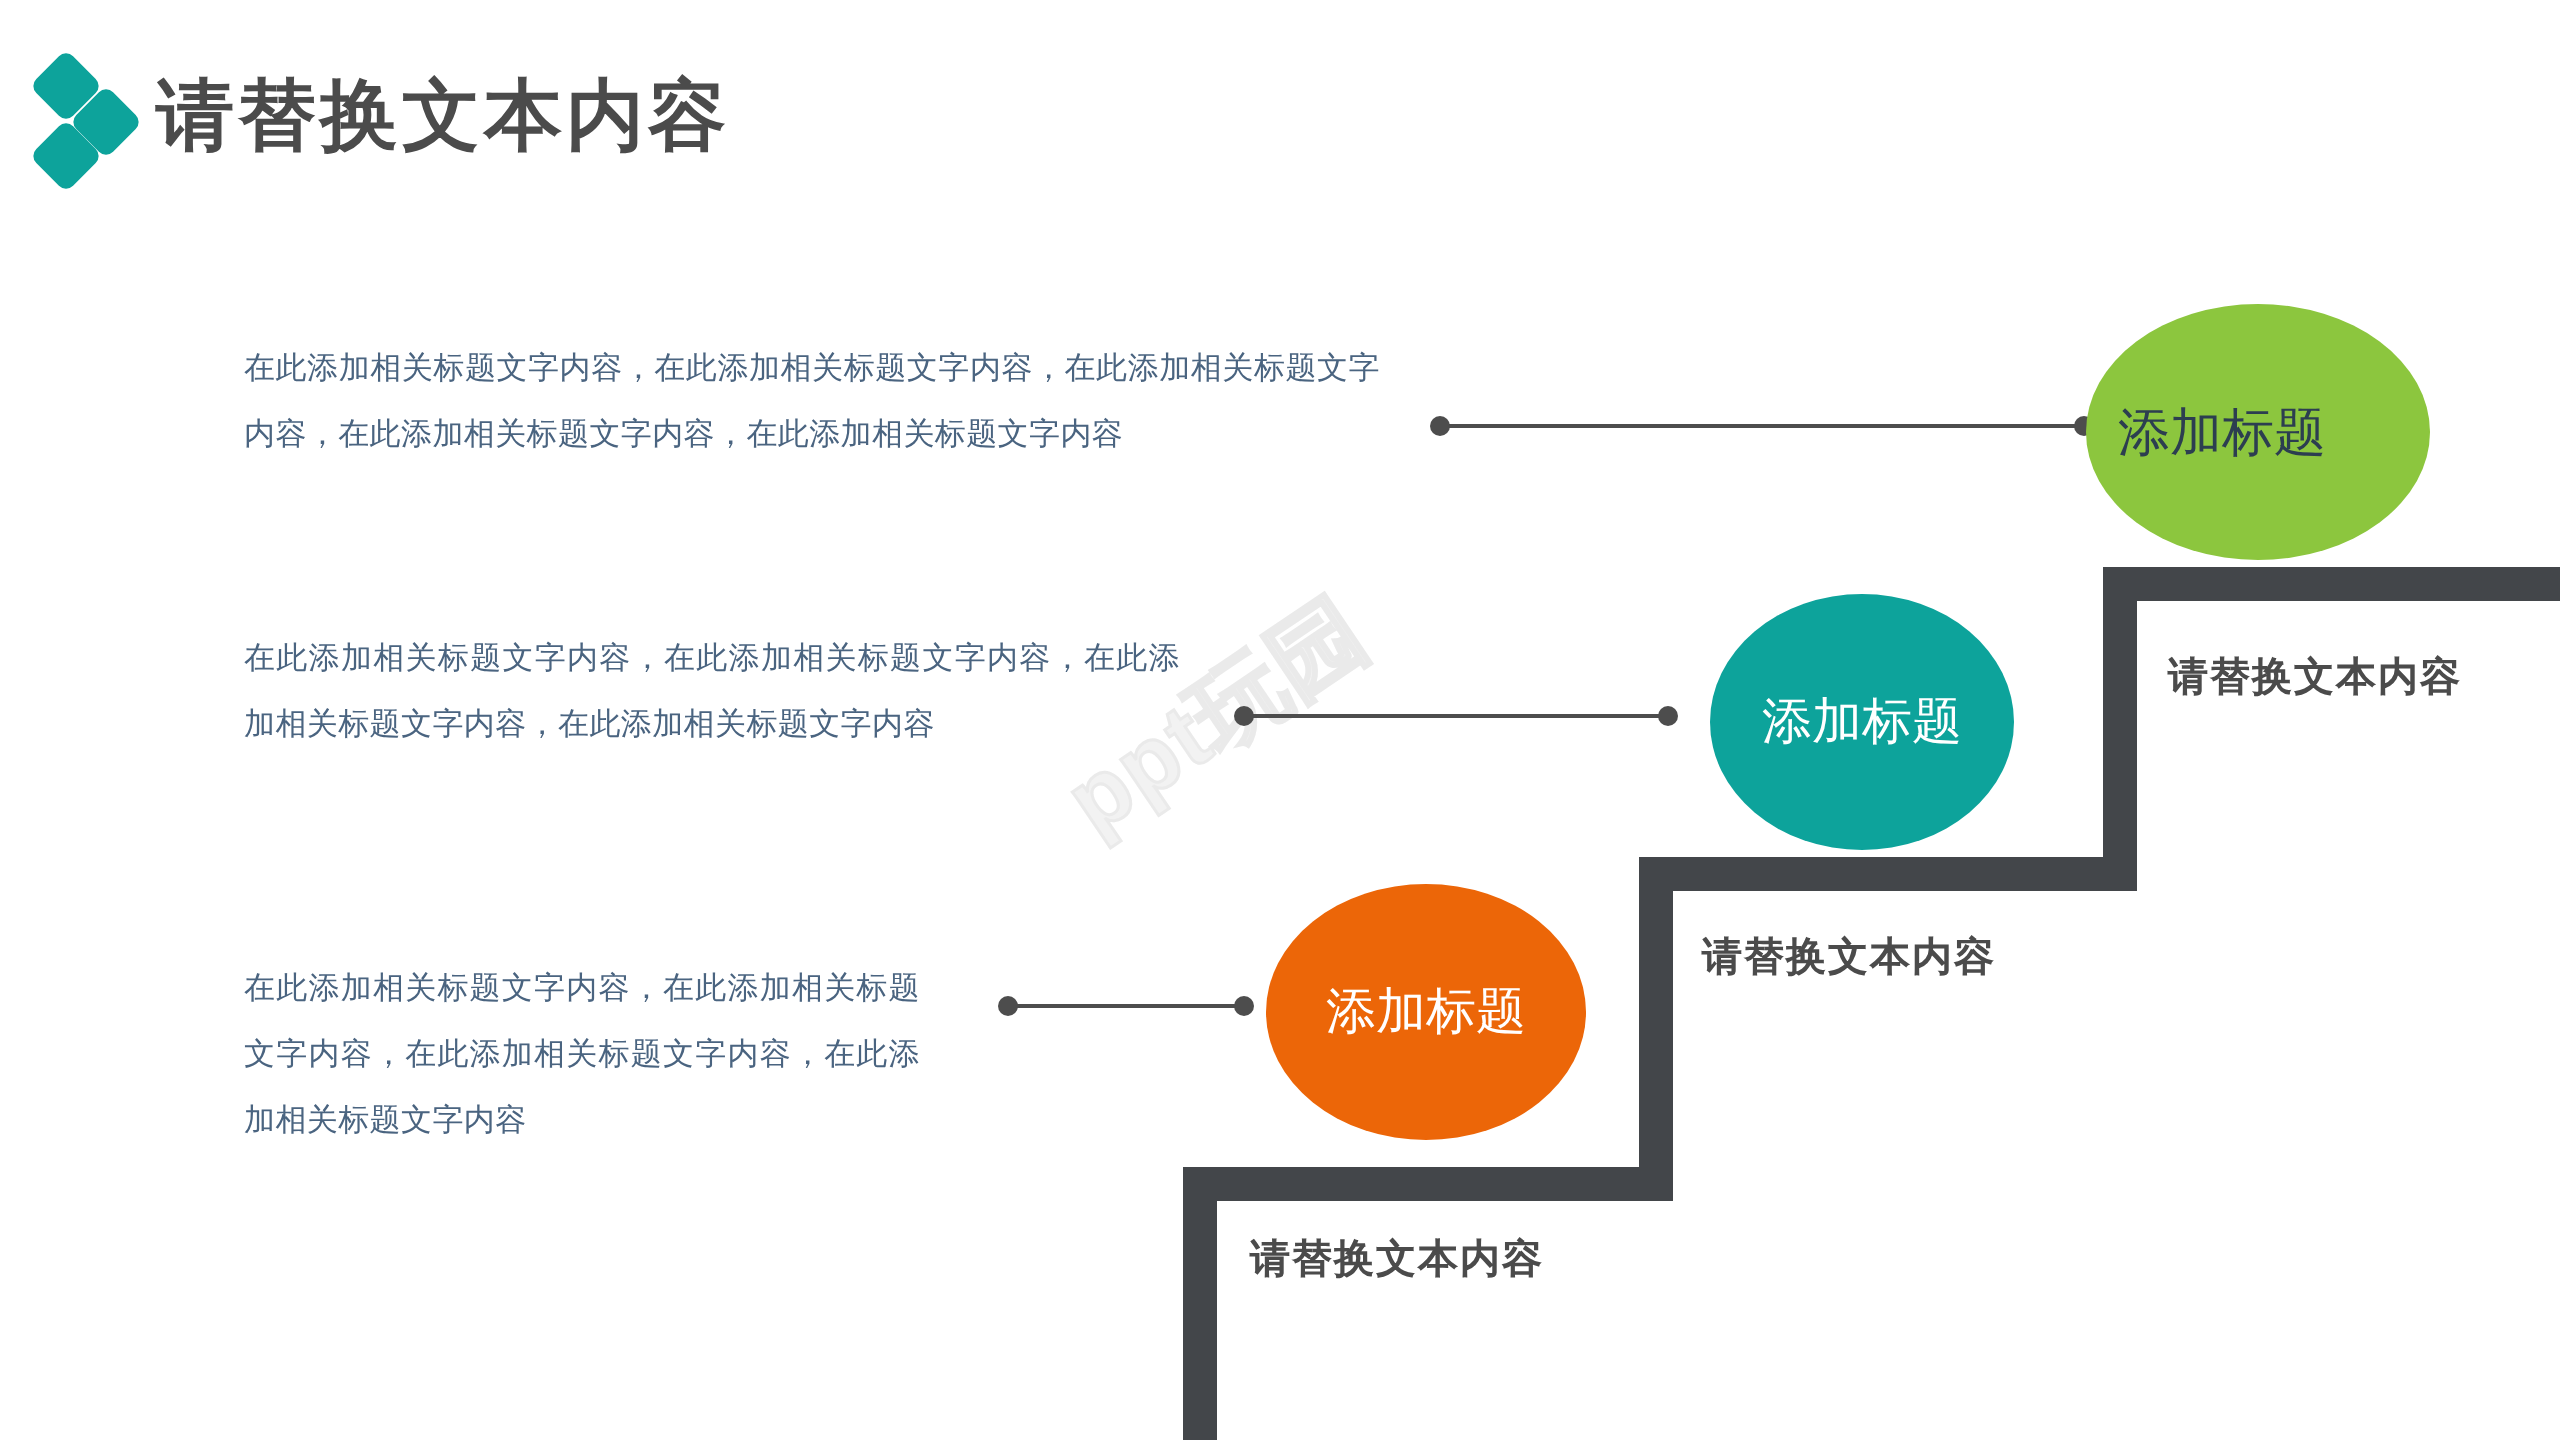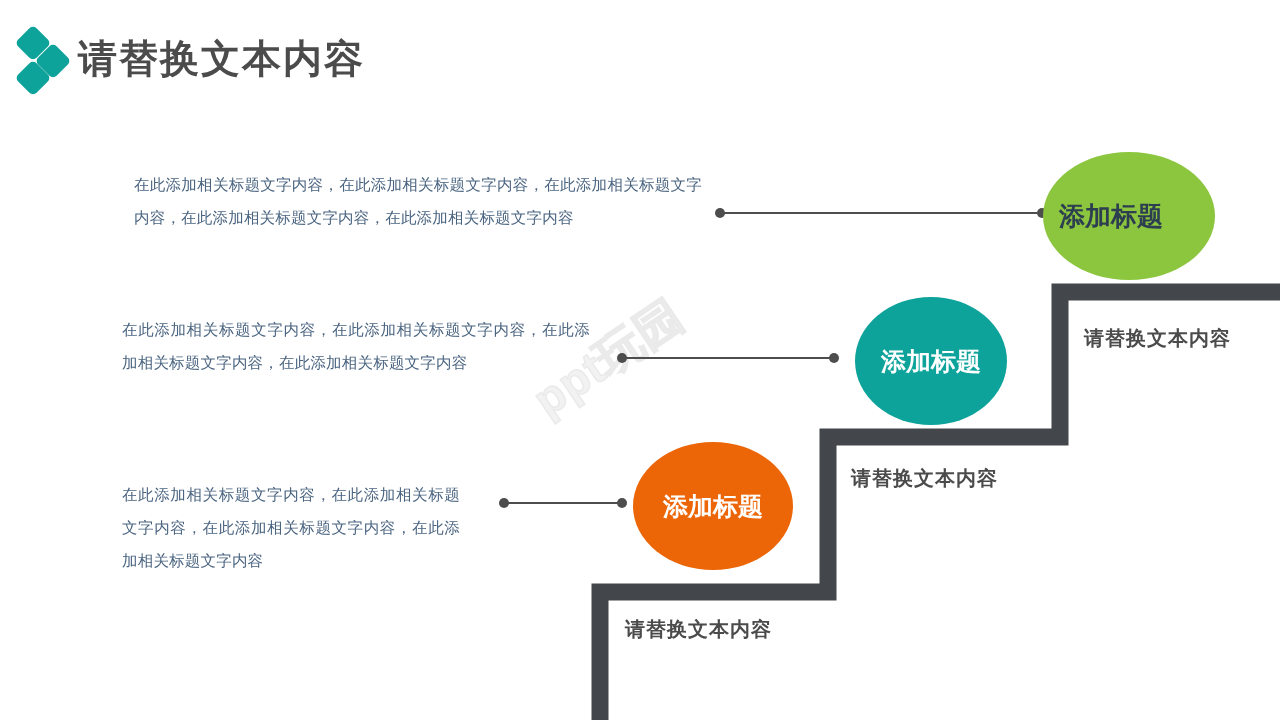--- a/index.html
+++ b/index.html
@@ -83,21 +83,21 @@
 
   
   .para {
     position: absolute;
     color: #4a6480;
     font-size: 15.5px;
     line-height: 33px;
     text-align: justify;
     letter-spacing: .2px;
   }
-  #para-1 { left: 134px; top: 168px; width: 568px; }
+  #para-1 { left: 122px; top: 168px; width: 568px; }
   #para-2 { left: 122px; top: 313px; width: 468px; }
   #para-3 { left: 122px; top: 478px; width: 338px; }
 
   
   .connector {
     position: absolute;
     height: 2px;
     background: #4d4d4d;
   }
   .connector .dot {
@@ -116,21 +116,21 @@
   #connector-3 { left: 504px; top: 502px; width: 118px; }
 
   
   .bubble {
     position: absolute;
     border-radius: 50%;
     display: flex;
     align-items: center;
     justify-content: center;
     text-align: center;
-    font-weight: 700;
+    font-weight: 400;
     box-sizing: border-box;
   }
   #bubble-green {
     left: 1043px;
     top: 152px;
     width: 172px;
     height: 128px;
     font-size: 26px;
     line-height: 34px;
     color: #2c3e50;

